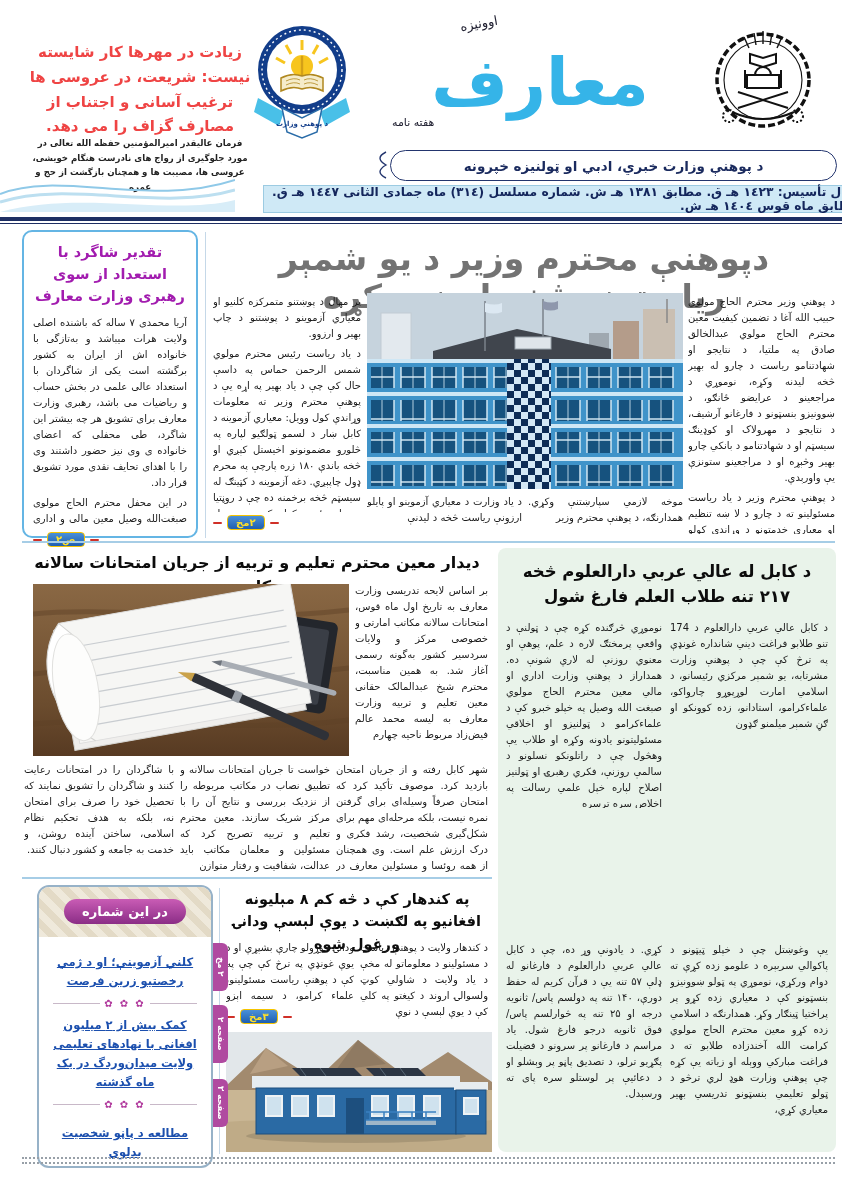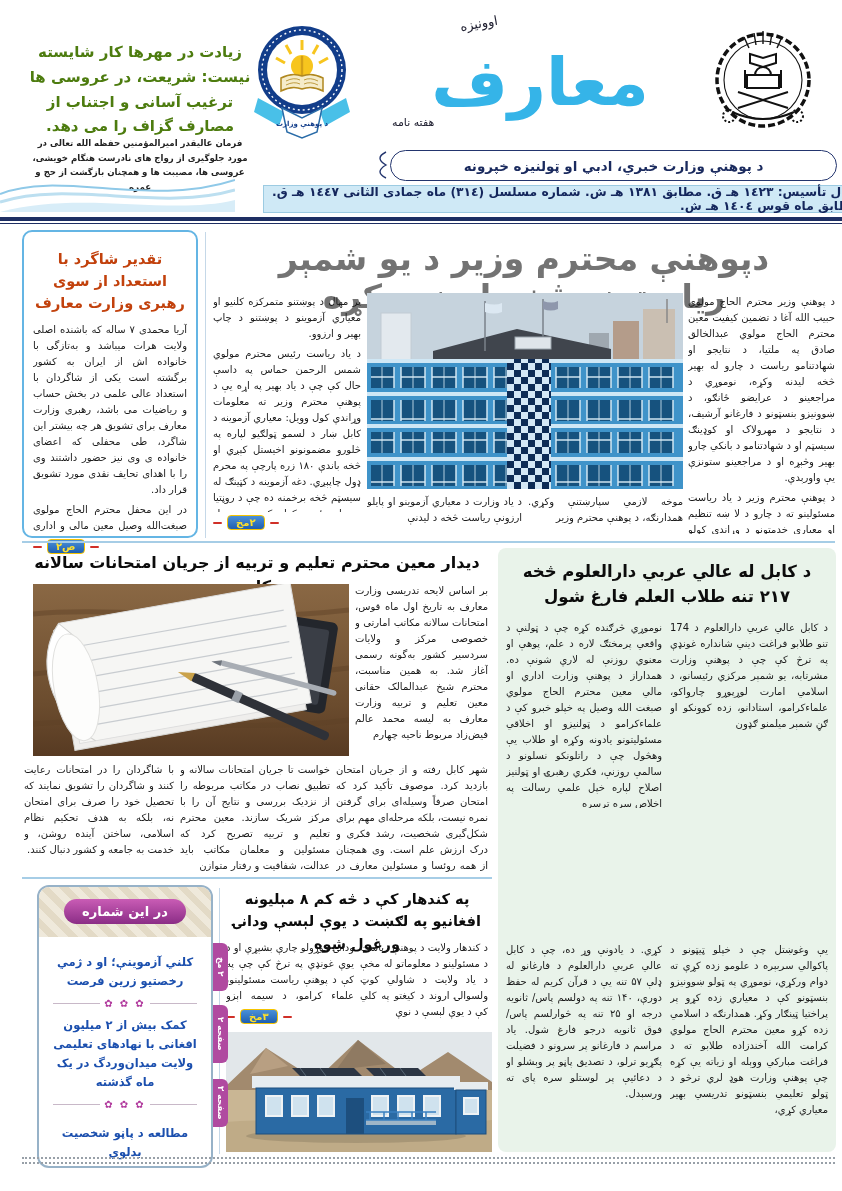--- a/index.html
+++ b/index.html
@@ -1,47 +1,47 @@
 <!DOCTYPE html>
 <html lang="ps" dir="rtl"><head>
 <meta charset="utf-8">
 <style>
   html,body{margin:0;padding:0;background:#e8e8e8;}
   .page{position:relative;width:842px;height:1191px;background:#fff;margin:0 auto;
         font-family:"DejaVu Sans",sans-serif;overflow:hidden;}
   .abs{position:absolute;}
   .body-text{font-size:10px;line-height:1.6;color:#1a1a1a;text-align:justify;direction:rtl;overflow:hidden;}
   .body-text p{margin:0 0 4px 0;}
-  .quote{font-size:15px;font-weight:bold;color:#4d7c0f;text-align:center;line-height:1.65;direction:rtl;}
+  .quote{font-size:15px;font-weight:bold;color:#ef4444;text-align:center;line-height:1.65;direction:rtl;}
   .quote-src{font-size:8.6px;font-weight:bold;color:#222;text-align:center;line-height:1.7;direction:rtl;}
   .masthead-title{font-size:66px;font-weight:bold;color:#35b4e8;direction:rtl;line-height:1;}
   .masthead-small{font-size:11px;color:#223;direction:rtl;}
   .edition-banner{border:1.5px solid #23356e;border-radius:16px;display:flex;align-items:center;justify-content:center;
         font-size:13.5px;font-weight:bold;color:#1a2a5e;direction:rtl;background:#fff;}
   .date-bar{background:#cfe9f6;border:1px solid #9ccbe2;display:flex;align-items:center;justify-content:center;
         font-size:12.3px;font-weight:bold;color:#14265c;direction:rtl;margin-left:20px;}
   .rule-navy{background:#1e2f63;}
   .rule-blue{background:#a6cde6;}
   .box-sidebar{border:2px solid #64b5e4;border-radius:10px;padding:10px 9px 8px 9px;box-sizing:border-box;background:#fff;}
-  .sidebar-title{font-size:14.5px;font-weight:bold;color:#c2410c;text-align:center;line-height:1.5;direction:rtl;margin-top:7px;}
+  .sidebar-title{font-size:14.5px;font-weight:bold;color:#a21caf;text-align:center;line-height:1.5;direction:rtl;}
   .headline-xl{font-size:33px;font-weight:bold;color:#737373;text-align:center;direction:rtl;line-height:1.15;}
   .headline-md{font-size:16px;font-weight:bold;color:#0c0c0c;text-align:center;direction:rtl;line-height:1.5;}
   .headline-sm{font-size:14.5px;font-weight:bold;color:#0c0c0c;text-align:center;direction:rtl;line-height:1.55;}
   .green-box{background:#e9f3ea;border-radius:8px;}
   .badge-row{display:flex;align-items:center;justify-content:flex-end;gap:5px;margin-top:3px;}
   .badge{display:inline-block;background:linear-gradient(#4a90d8,#1f5fb0);color:#ffe12b;font-weight:bold;
         font-size:10px;padding:1px 8px;border-radius:4px;border:1px solid #f5c400;direction:rtl;}
   .dash{width:9px;height:2px;background:#d03028;border-radius:1px;}
   .issue-box{border:2px solid #97b2c8;border-radius:12px;background:#fff;box-sizing:border-box;}
   .issue-orn{height:50px;border-radius:10px 10px 0 0;
         background:repeating-linear-gradient(45deg,#efe9db 0 7px,#e3dac6 7px 14px);position:relative;}
   .issue-ribbon{position:absolute;left:50%;top:12px;transform:translateX(-50%);width:122px;height:25px;border-radius:13px;
         background:linear-gradient(#c95cb5,#8b2d86);color:#fff;font-size:13px;font-weight:bold;
         display:flex;align-items:center;justify-content:center;direction:rtl;}
-  .issue-item{font-size:11.5px;font-weight:bold;color:#1b4fae;text-align:center;direction:rtl;line-height:1.65;padding:0 8px;}
+  .issue-item{font-size:11.5px;font-weight:bold;color:#1b4fae;text-align:center;direction:rtl;line-height:1.65;padding:0 8px;text-decoration:underline;}
   .sep{display:flex;align-items:center;gap:4px;margin:7px 14px;}
   .sep-line{flex:1;height:1px;background:#c8b8c8;}
   .sep-orn{color:#b0389c;font-size:10px;letter-spacing:2px;}
   .issue-tab{position:absolute;width:15px;background:#b04aa0;color:#fff;font-size:8.5px;font-weight:bold;
         writing-mode:vertical-rl;display:flex;align-items:center;justify-content:center;
         border-radius:0 6px 6px 0;right:-17px;direction:rtl;}
   .dotted-sep{border-top:2px dotted #98a0a8;border-bottom:2px dotted #98a0a8;height:3px;}
   .vline{width:1px;background:#c5d8e8;}
   .photo{display:block;}
 </style>

